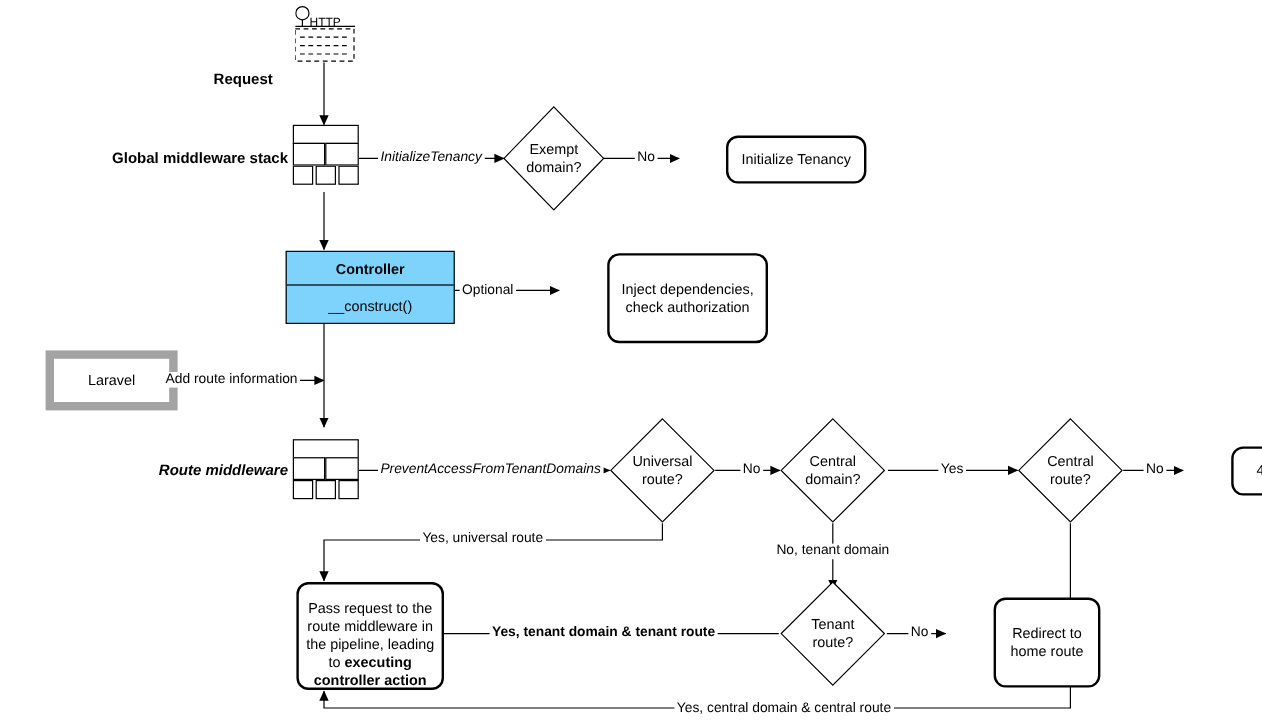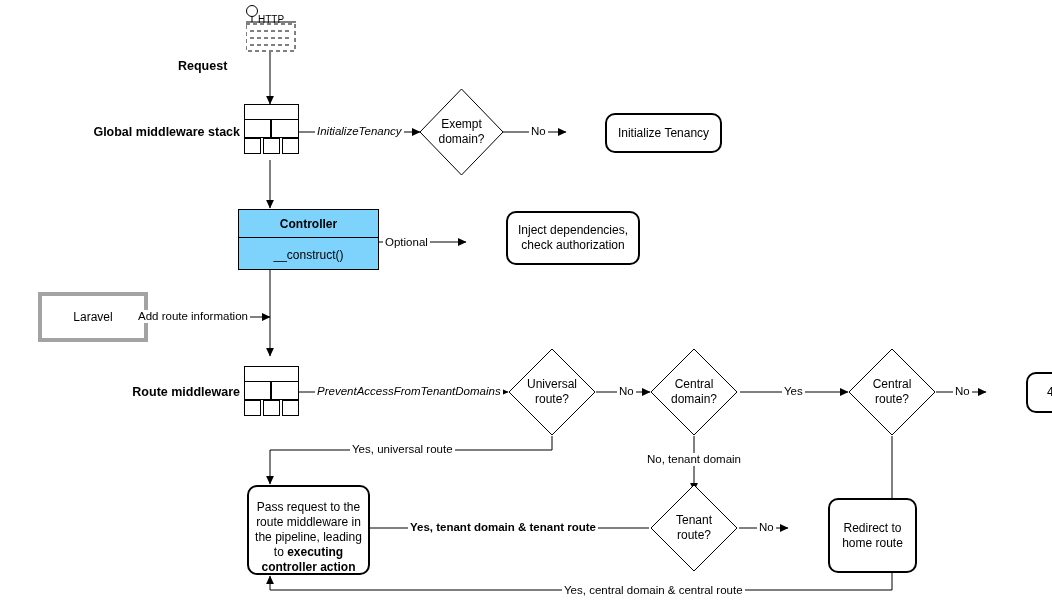--- a/index.html
+++ b/index.html
@@ -11,21 +11,21 @@
     color:#000000;
     overflow:hidden;
     position:relative;
   }
   #canvas{position:absolute;left:0;top:0;width:1052px;height:600px;}
   svg#edges{position:absolute;left:0;top:0;width:1052px;height:600px;}
   .node{position:absolute;box-sizing:border-box;margin-left:38px;}
 
   
   .box{
-    border:4px solid #a3a3a3;
+    border:7px solid #a3a3a3;
     background:#fff;
     display:flex;align-items:center;justify-content:center;
     text-align:center;
     line-height:1.25;
   }
   .rounded{border-radius:10px;border:2px solid #000;}
   .bold{font-weight:bold;}
   .label-text{
     position:absolute;
     text-align:center;
@@ -142,39 +142,39 @@
   <div class="node box rounded" style="left:567px;top:113px;width:117px;height:40px;">
     <span>Initialize Tenancy</span>
   </div>
 
   <div class="node" style="left:200px;top:209px;width:141px;height:61px;border:1px solid #000;background:#7dd3fc;">
     <div style="height:27px;display:flex;align-items:center;justify-content:center;border-bottom:1px solid #000;font-weight:bold;">Controller</div>
     <div style="height:33px;display:flex;align-items:center;justify-content:center;">__construct()</div>
   </div>
   <div class="edge-label" style="left:383px;top:236px;">Optional</div>
 
-  <div class="node box rounded" style="left:468px;top:211px;width:134px;height:54px;white-space:pre-line;">
+  <div class="node box rounded" style="left:468px;top:211px;width:134px;height:75px;white-space:pre-line;">
     <span>Inject dependencies,
 check authorization</span>
   </div>
 
   <div class="node box" style="left:0px;top:292px;width:110px;height:50px;">
     <span>Laravel</span>
   </div>
   <div class="edge-label" style="left:136px;top:310px;">Add route information</div>
 
   <div class="stack" style="left:244px;top:366px;width:53px;height:52px;">
     <div style="left:0;top:0;width:53px;height:14px;"></div>
     <div style="left:0;top:15px;width:25px;height:17px;"></div>
     <div style="left:27px;top:15px;width:26px;height:17px;"></div>
     <div style="left:0;top:34px;width:15px;height:14px;"></div>
     <div style="left:19px;top:34px;width:15px;height:14px;"></div>
     <div style="left:38px;top:34px;width:15px;height:14px;"></div>
   </div>
-  <div class="label-text bold" style="left:120px;top:385px;width:120px;text-align:right;font-size:12.5px;">Route middleware</div>
+  <div class="label-text bold" style="left:120px;top:385px;width:120px;text-align:right;font-size:12.5px;font-style:italic;">Route middleware</div>
 
   <div class="edge-label italic" style="left:315px;top:385px;">PreventAccessFromTenantDomains</div>
 
   <div class="diamond" style="left:508px;top:348px;width:88px;height:88px;">
     <svg width="88" height="88" xmlns="http://www.w3.org/2000/svg">
         <polygon points="44,1 87,44 44,87 1,44" fill="#fff" stroke="#000"></polygon>
       </svg>
     <div class="dtext" style="white-space:pre-line;">Universal
 route?</div>
   </div>

